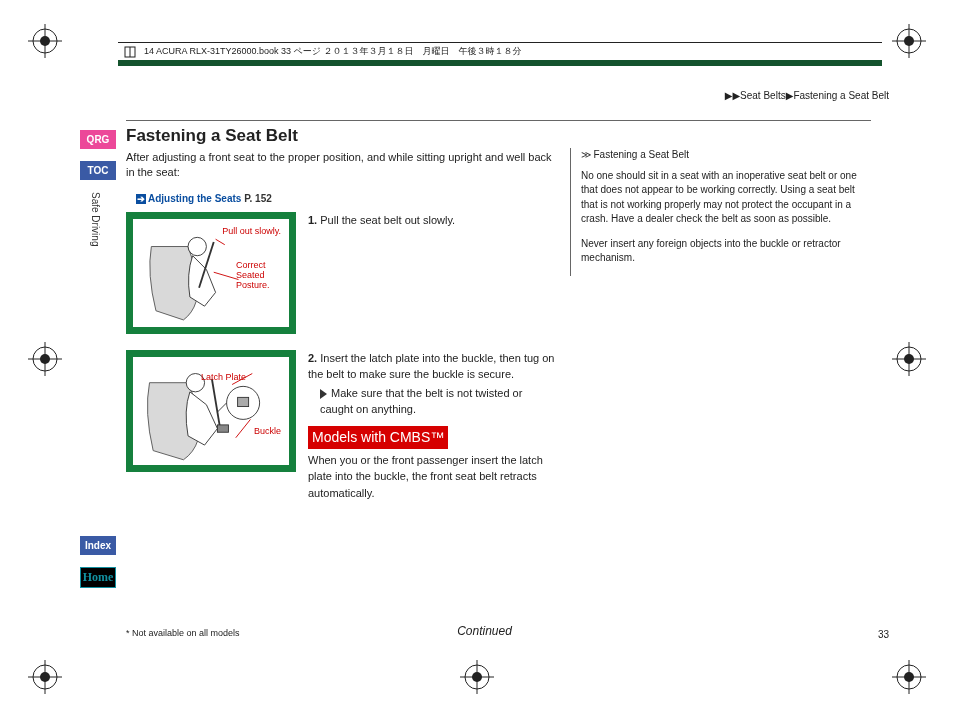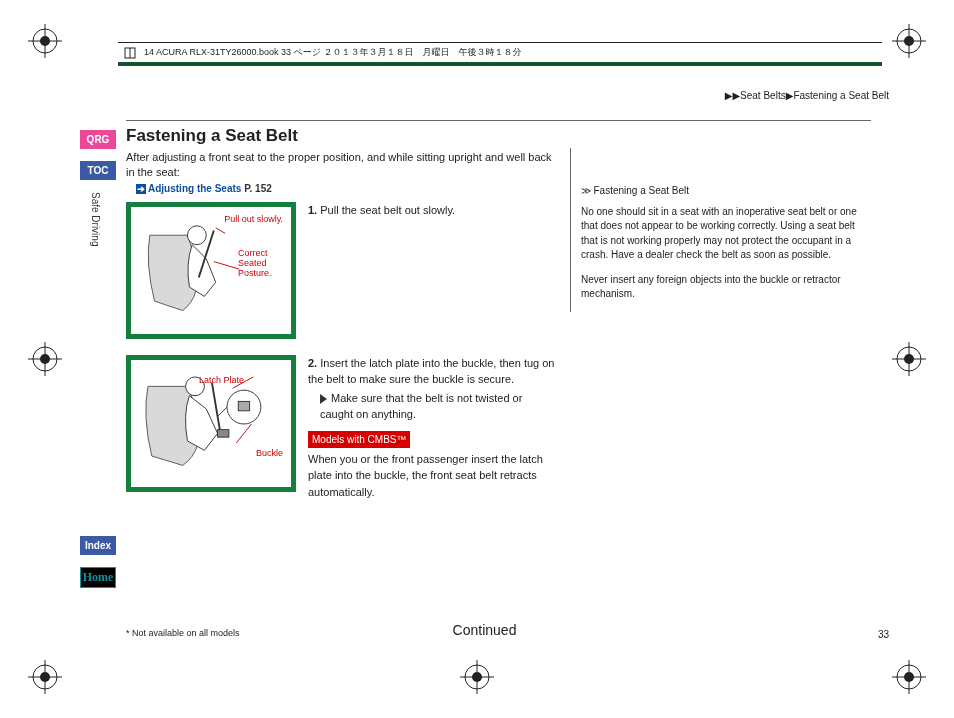--- a/index.html
+++ b/index.html
@@ -23,21 +23,21 @@
   .cm-mr { top: 50%; right: 28px; transform: translateY(-50%); }
   .cm-cb { bottom: 24px; left: 50%; transform: translateX(-50%); }
 
   .header-line {
     position: absolute;
     top: 42px;
     left: 118px;
     right: 72px;
     height: 24px;
     border-top: 1px solid #222;
-    border-bottom: 4px solid #14532d;
+    border-bottom: 6px solid #14532d;
     display: flex;
     align-items: center;
     padding-left: 6px;
     font-size: 9px;
   }
   .page-frame { position: absolute; top: 90px; bottom: 80px; left: 80px; right: 65px; }
   .breadcrumb { position: absolute; top: 0; right: 0; font-size: 10px; }
   .breadcrumb .arrow { color: #222; }
   .content-rule { position: absolute; top: 30px; left: 46px; width: 745px; border-top: 1px solid #666; }
 
@@ -54,46 +54,46 @@
     background: #000000; color: #1290a0; border: 1px solid #1290a0;
     font-family: cursive; font-size: 12px; padding: 2px 2px;
   }
   .vertical-label {
     writing-mode: vertical-rl; text-orientation: mixed;
     font-size: 10px; color: #333; margin-left: 10px; margin-top: 4px;
   }
 
   .main-col { position: absolute; top: 36px; left: 46px; width: 430px; }
   h1 { font-size: 17px; font-weight: bold; margin-bottom: 4px; }
-  .intro { line-height: 1.4; margin-bottom: 2px; }
+  .intro { line-height: 1.4; margin-bottom: 12px; }
   .xref { color: #0a4ea0; font-weight: bold; font-size: 10px; margin-left: 10px; }
   .xref-icon { display:inline-block; width:10px; height:10px; background:#0a4ea0; color:#fff; font-size:9px; text-align:center; line-height:10px; margin-right:2px; }
   .xref .pg { color: #333; font-weight: bold; }
 
   .step-row { display: flex; gap: 12px; margin-top: 8px; }
   .fig {
-    width: 170px; height: 137px; border: 5px solid #15803d;
+    width: 170px; height: 122px; border: 7px solid #15803d;
     position: relative; background: #fff; flex-shrink: 0;
   }
   .fig-label { position: absolute; color: #c00; font-size: 9px; line-height: 1.1; }
   .step-text { flex: 1; font-size: 11px; line-height: 1.5; }
   .step-text b { font-weight: bold; }
   .sub-arrow { display:inline-block; width:0;height:0;border-top:5px solid transparent;border-bottom:5px solid transparent;border-left:7px solid #333; margin-right:4px; vertical-align:middle;}
-  .model-tag { display:inline-block; background:#d60000; color:#fff; font-size:10px; padding:1px 4px; margin-top:8px; }
+  .model-tag { display:inline-block; background:#d60000; color:#fff; font-size:14px; padding:1px 4px; margin-top:8px; }
 
   .side-col {
     position: absolute; top: 58px; left: 490px; width: 300px;
     border-left: 1px solid #666; padding-left: 10px; font-size: 10px; line-height: 1.45;
   }
-  .side-head { font-size:10px; margin-bottom:6px;margin-top:36px; }
+  .side-head { font-size:10px; margin-bottom:6px; }
   .side-head .chev { display:inline-block; color:#333; margin-right:2px; }
   .side-col p { margin-bottom: 10px; }
 
   .footnote { position:absolute; bottom:0; left:46px; font-size:9px; }
-  .continued { position:absolute; bottom:0; left:50%; transform:translateX(-50%); font-size:14px; }
+  .continued { position:absolute; bottom:0; left:50%; transform:translateX(-50%); font-style:italic; font-size:12px; }
   .page-num { position:absolute; bottom:-2px; right:0; font-size:10px;text-align:right; }
 
   .seat-svg { position:absolute; inset:0; }
 </style>
 </head>
 <body>
 
 <div class="crop-mark cm-tl"><svg viewBox="0 0 34 34">
       <circle cx="17" cy="17" r="12" fill="none" stroke="#222"></circle>
       <line x1="0" y1="17" x2="34" y2="17" stroke="#222"></line>

